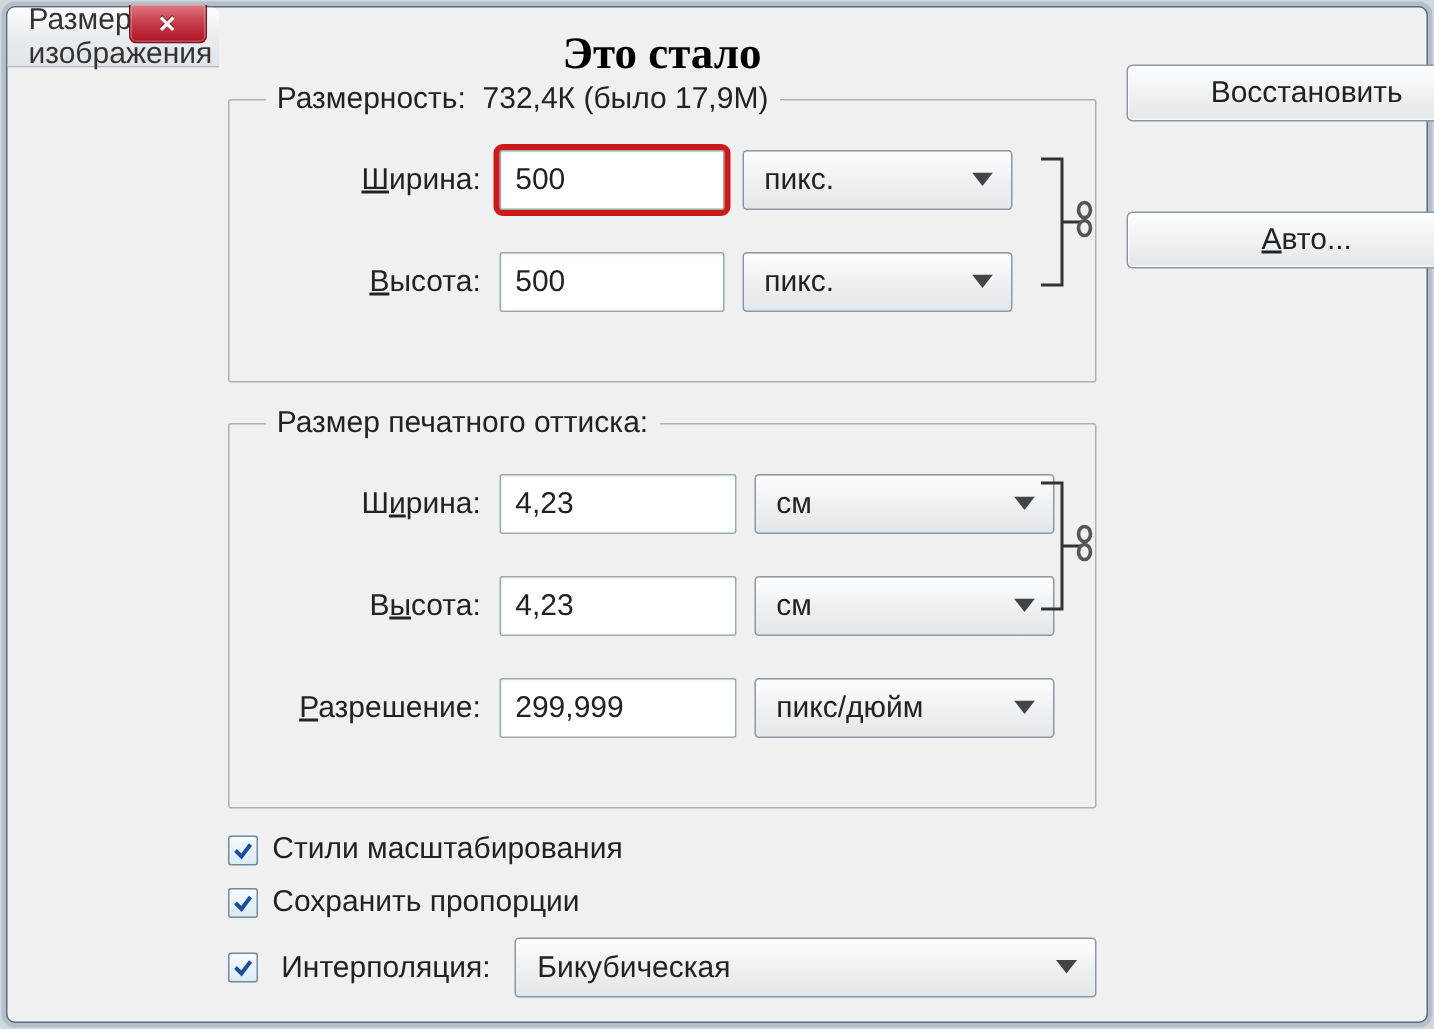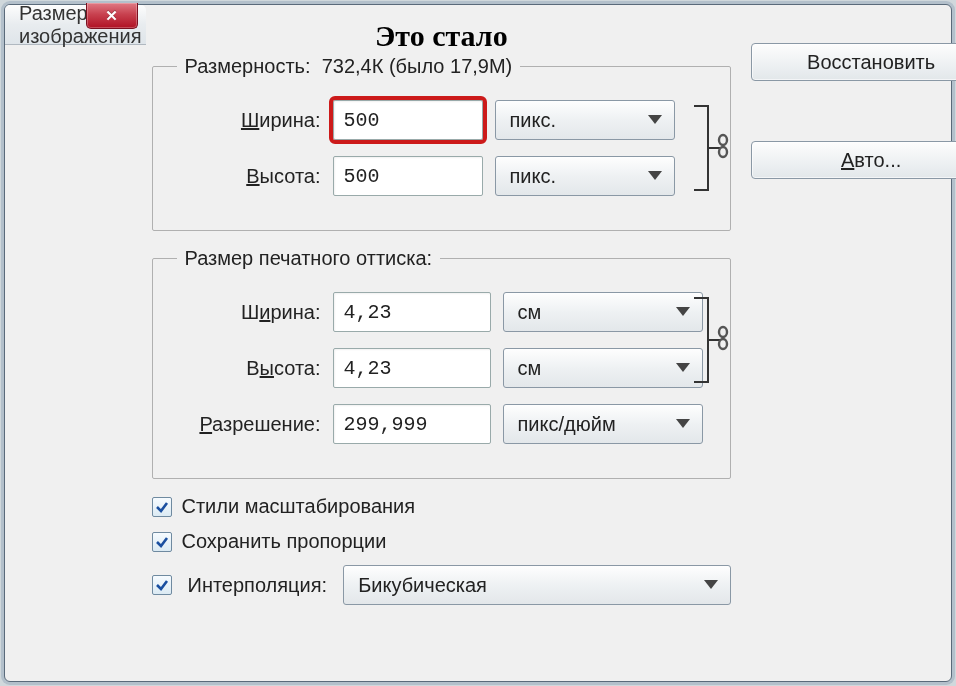--- a/index.html
+++ b/index.html
@@ -87,42 +87,41 @@
   fieldset legend {
     padding: 0 8px;
     font-size: 20px;
     color: #222;
     margin-left: 6px;
   }
   .row {
     display: flex;
     align-items: center;
     gap: 12px;
-    margin-bottom: 16px;
+    margin-bottom: 28px;
     position: relative;
   }
   .row:last-child { margin-bottom: 0; }
   .lbl {
     width: 150px;
     text-align: right;
     font-size: 20px;
     color: #222;
   }
   .lbl .u { text-decoration: underline; }
   .txt-input {
     width: 150px;
     height: 40px;
     border: 1px solid #9aa;
     background: #fff;
     padding: 4px 10px;
     font-size: 20px;
     color: #222;
     border-radius: 2px;
     box-shadow: inset 1px 1px 2px rgba(0,0,0,0.06);
-    font-family: Liberation Mono, monospace;
   }
   .txt-input.wide { width: 158px; }
   .dropdown {
     width: 180px;
     height: 40px;
     border: 1px solid #8a98a5;
     background: linear-gradient(to bottom,#fefefe 0%,#eef1f3 50%, #e3e7ea 100%);
     border-radius: 3px;
     display: flex;
     align-items: center;

